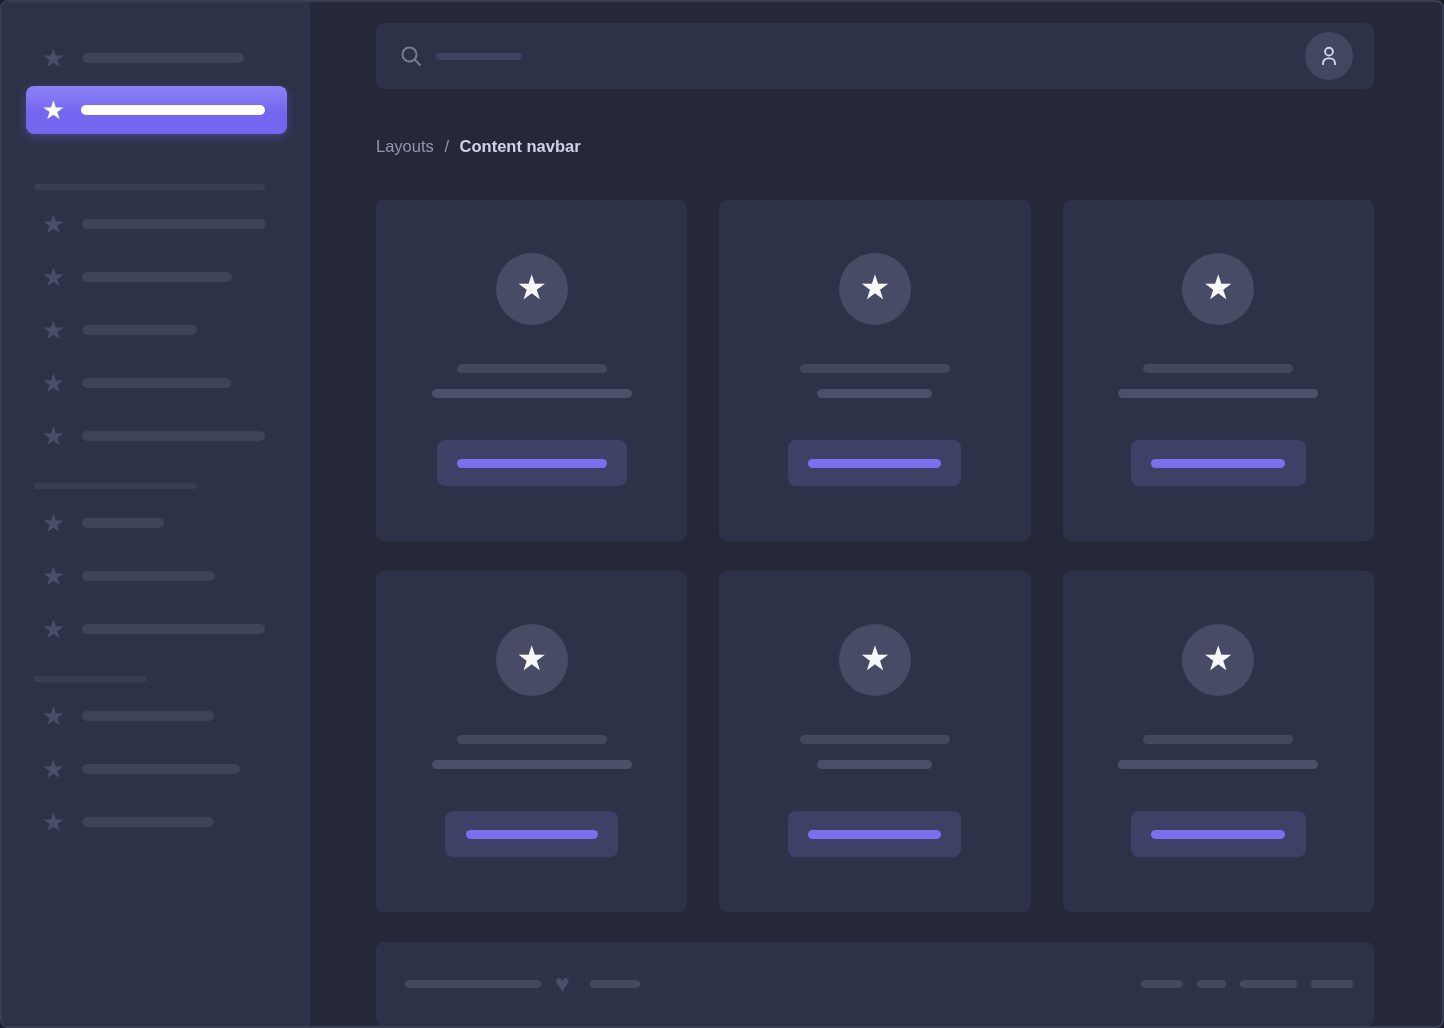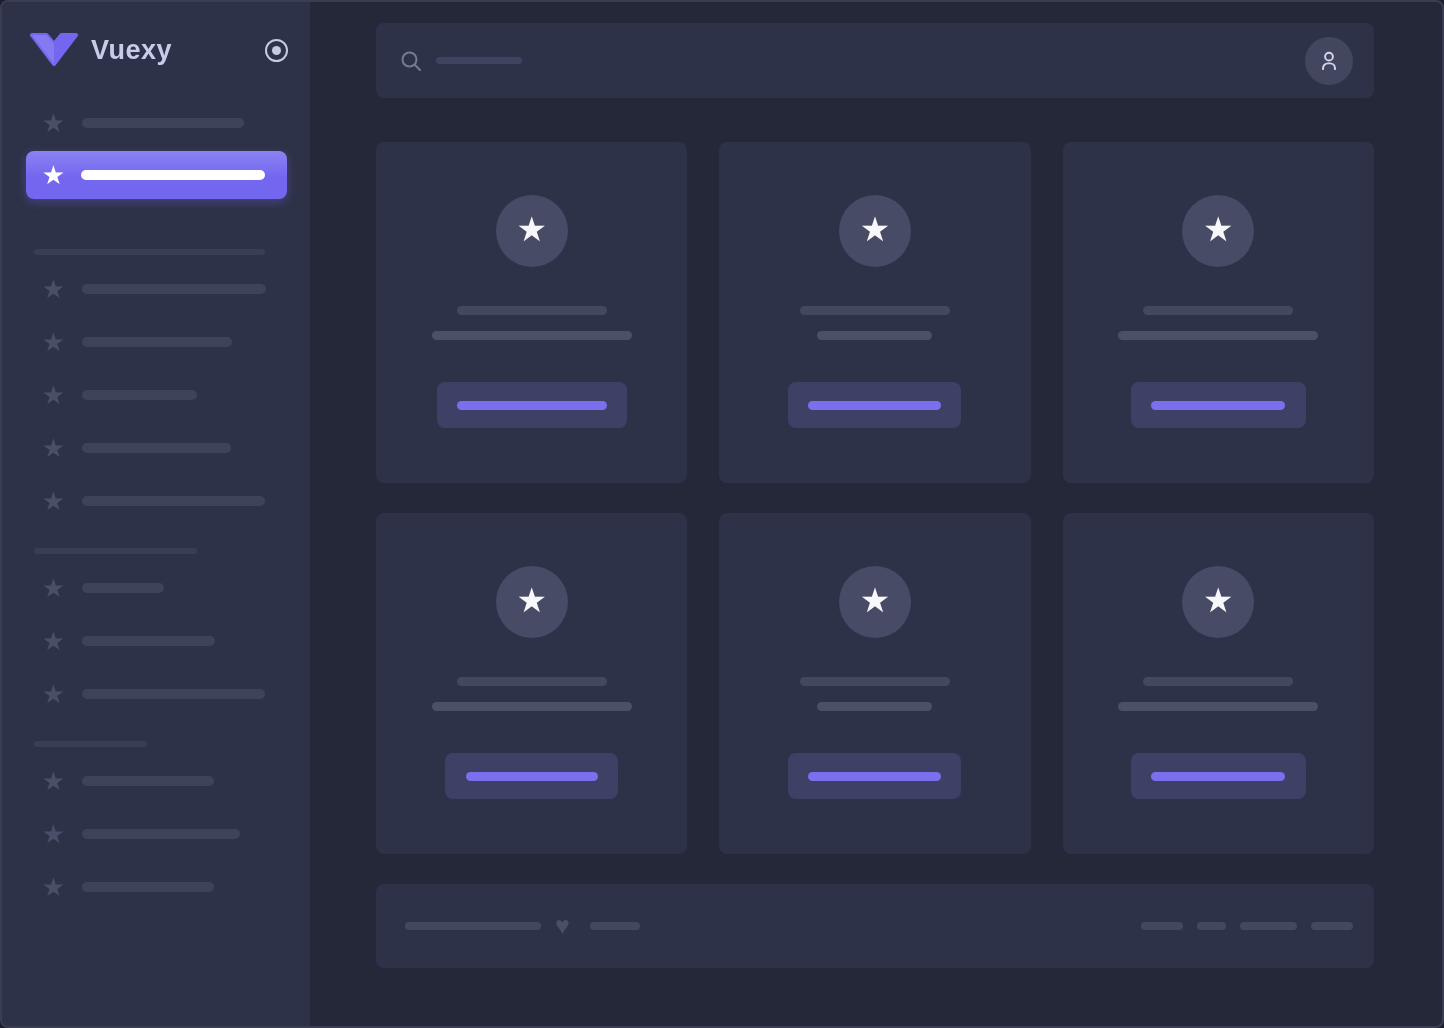--- a/index.html
+++ b/index.html
@@ -77,28 +77,20 @@
   .f-left .f-bar{margin-right:0;}
   .heart{font-size:25px;line-height:25px;color:var(--star-gray);margin:0 20px 0 14px;transform:translateY(-1px);}
   .f-right{margin-left:auto;display:flex;align-items:center;gap:14px;}
 </style>
 </head>
 <body>
 
 <div class="frame">
 
   <aside class="sidebar">
-    <div class="brand">
-      <svg width="48" height="34" viewBox="0 0 48 34">
-        <polygon points="2,2 16.5,2 24,11 31.5,2 46,2 24,31" fill="#7367F0" stroke="#7367F0" stroke-width="4" stroke-linejoin="round"></polygon>
-        <polygon points="2,2 16.5,2 24,11 24,31" fill="rgba(255,255,255,0.13)"></polygon>
-      </svg>
-      <span class="brand-name">Vuexy</span>
-      <span class="pin-toggle"></span>
-    </div>
     <nav class="side-nav" id="side-nav">
         <div class="side-item">
           <span class="star side-star">★</span>
           <span class="ph-bar item-bar" style="width: 162px;"></span>
         </div>
         <div class="side-item active">
           <span class="star side-star">★</span>
           <span class="ph-bar item-bar" style="width: 184px;"></span>
         </div>
         <div class="side-header first" style="width: 231px;"></div>
@@ -162,20 +154,25 @@
       </span>
       <span class="search-bar" id="search-bar" style="width: 86px;"></span>
       <span class="avatar">
         <svg width="26" height="26" viewBox="0 0 24 24">
           <circle cx="12" cy="8" r="3.6" fill="none" stroke="#D3D6EC" stroke-width="1.8"></circle>
           <path d="M6.5 19.5 v-0.8 a4.5 4.5 0 0 1 4.5 -4.5 h2 a4.5 4.5 0 0 1 4.5 4.5 v0.8" fill="none" stroke="#D3D6EC" stroke-width="1.8" stroke-linecap="round"></path>
         </svg>
       </span>
     </header>
 
+    <div class="breadcrumb">
+      <span class="crumb-link">Layouts</span>
+      <span class="sep">/</span>
+      <span class="current">Content navbar</span>
+    </div>
 
     <div class="cards-grid" id="cards-grid">
         <div class="card">
           <div class="card-circle">
             <span class="star card-star">★</span>
           </div>
           <div class="card-bar card-bar1" style="width: 150px;"></div>
           <div class="card-bar card-bar2" style="width: 200px;"></div>
           <div class="card-btn" style="width: 190px;">
             <span class="btn-bar" style="width: 150px;"></span>

